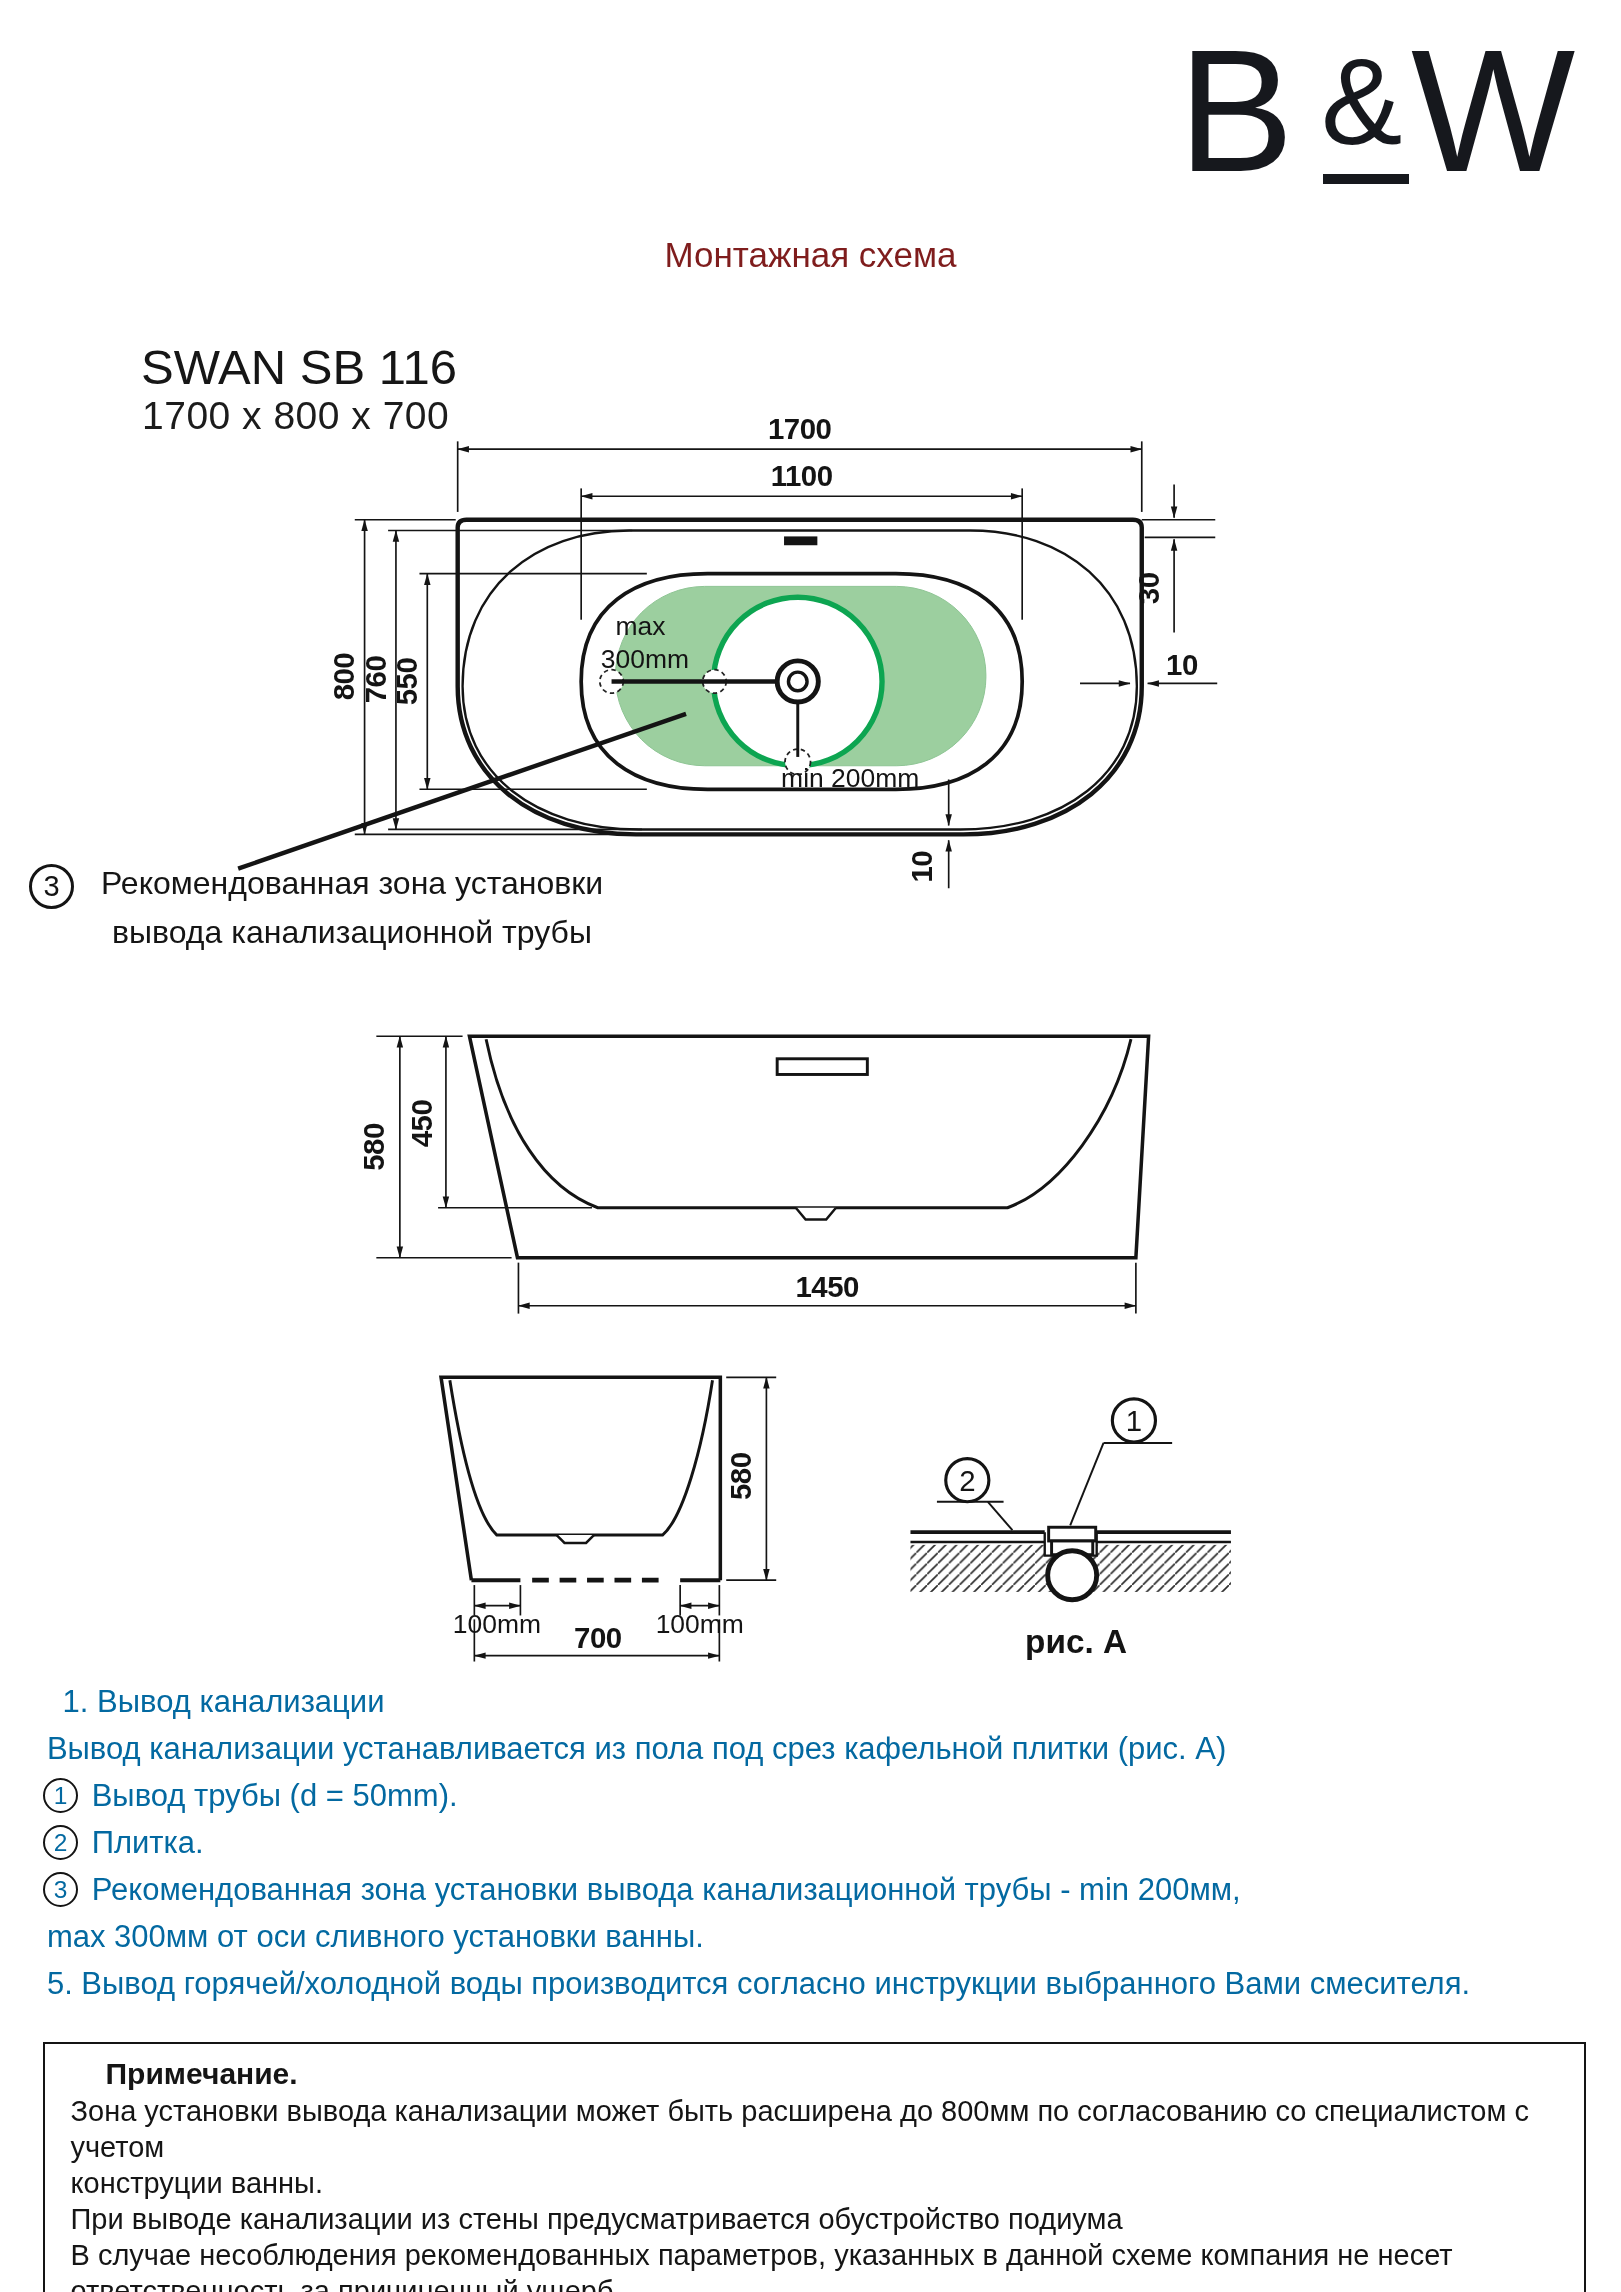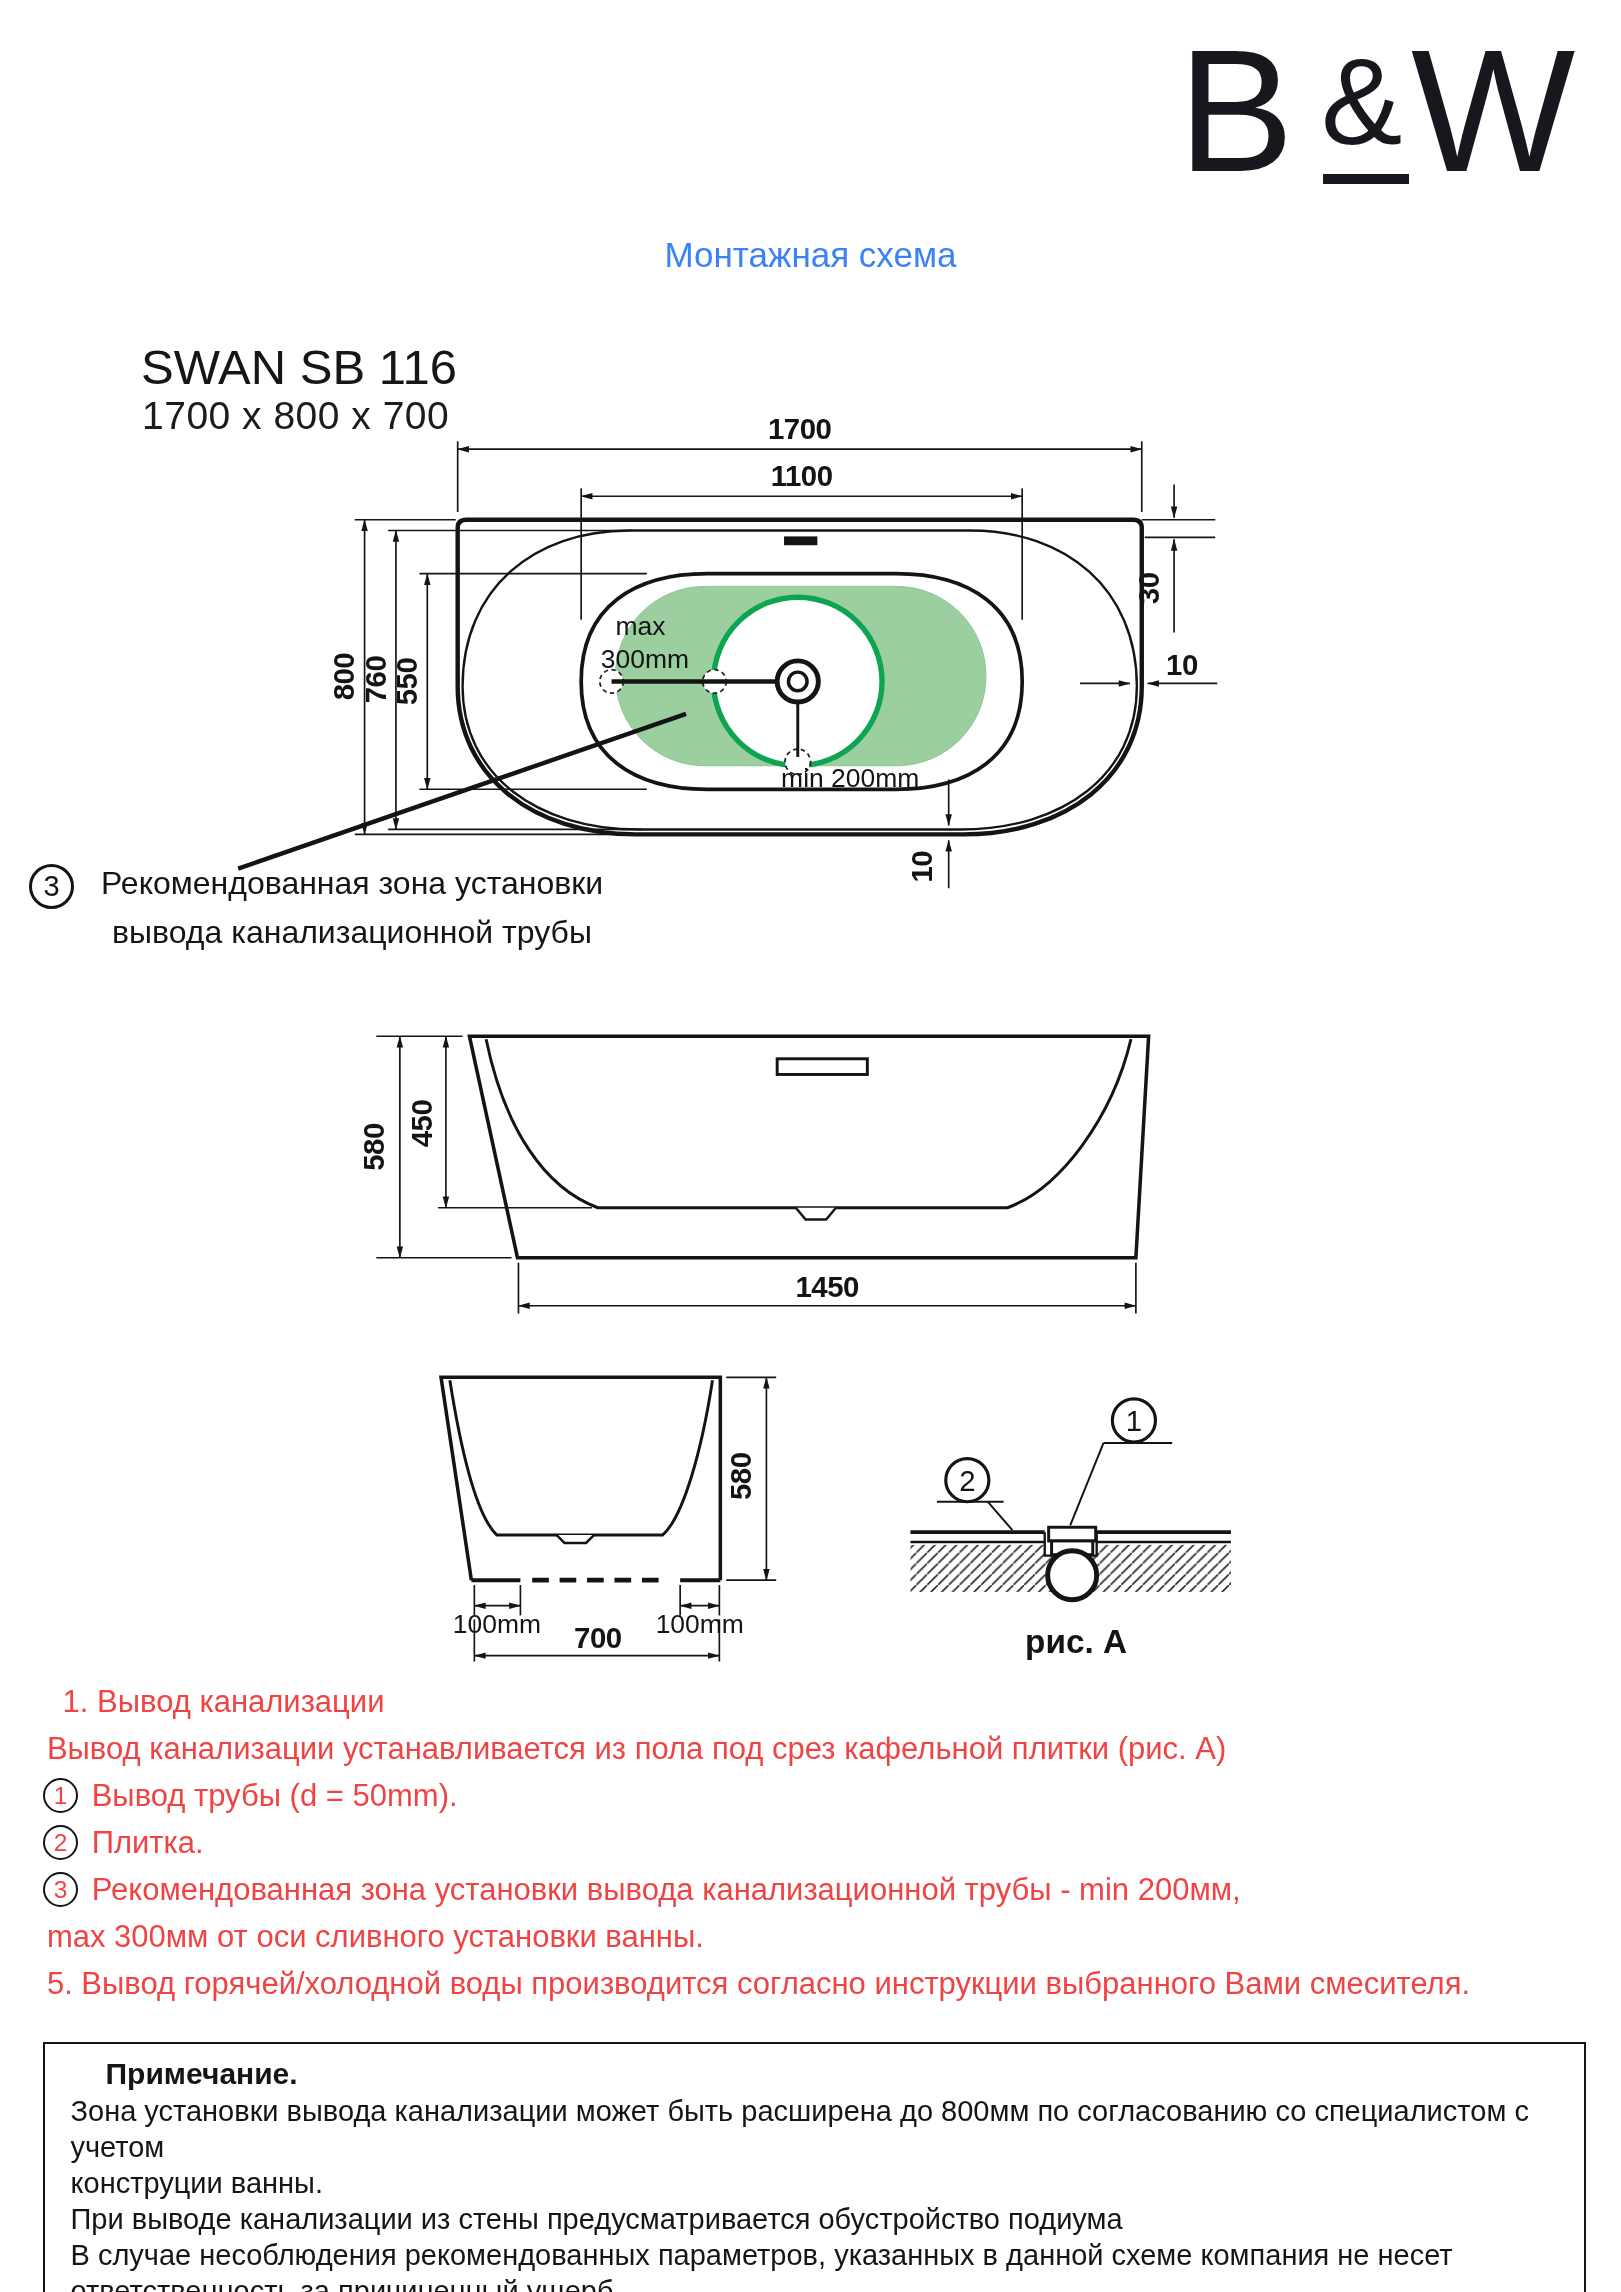--- a/index.html
+++ b/index.html
@@ -4,33 +4,33 @@
 <style>
   html,body{margin:0;padding:0;background:#888;}
   .page{position:relative;width:1621px;height:2293px;background:#ffffff;margin:0 auto;
         font-family:"Liberation Sans",sans-serif;color:#141414;overflow:hidden;}
   .abs{position:absolute;}
   
   .logo-b,.logo-w{font-size:174px;line-height:1;font-weight:400;color:#16181d;letter-spacing:-2px;}
   .logo-amp{font-size:122px;line-height:1;color:#16181d;}
   .logo-underline{width:86px;height:9.8px;background:#16181d;}
   
-  .doc-title{left:0;top:235px;width:1621px;text-align:center;font-size:35px;color:#3b82f6;}
+  .doc-title{left:0;top:235px;width:1621px;text-align:center;font-size:35px;color:#7f1d1d;}
   .model-line{left:141px;top:339px;font-size:49px;color:#161616;}
   .model-line b{font-weight:400;}
   .model-size{left:142px;top:394px;font-size:39px;color:#1c1c1c;letter-spacing:0.5px;}
   
   .cnum{display:inline-flex;align-items:center;justify-content:center;
         border:2.9px solid #141414;border-radius:50%;background:#fff;box-sizing:border-box;}
   .zn-marker{left:29px;top:864px;width:45px;height:45px;font-size:29px;border-width:3.9px;}
   .nmark{width:35px;height:35px;font-size:24.5px;border-width:2.5px;flex:none;margin-right:13.7px;}
   
   .zone-note{left:99px;top:859px;width:506px;text-align:center;font-size:32px;line-height:49px;color:#151515;}
   
-  .notes{left:43px;top:1678px;width:1558px;font-size:31px;color:#ef4444;}
+  .notes{left:43px;top:1678px;width:1558px;font-size:31px;color:#0369a1;}
   .nrow{display:flex;align-items:center;height:47px;white-space:nowrap;}
   .nrow.h1{padding-left:19.6px;}
   .nrow.plain{padding-left:3.9px;}
   
   .notice{left:43px;top:2042px;width:1543px;box-sizing:border-box;border:2.5px solid #141414;
           padding:9.8px 25.5px 15.7px 25.5px;font-size:29px;color:#151515;}
   .notice .nt{font-weight:700;font-size:30px;line-height:39px;margin-left:35px;}
   .notice .nl{line-height:36px;}
   
   svg{position:absolute;left:0;top:0;}

